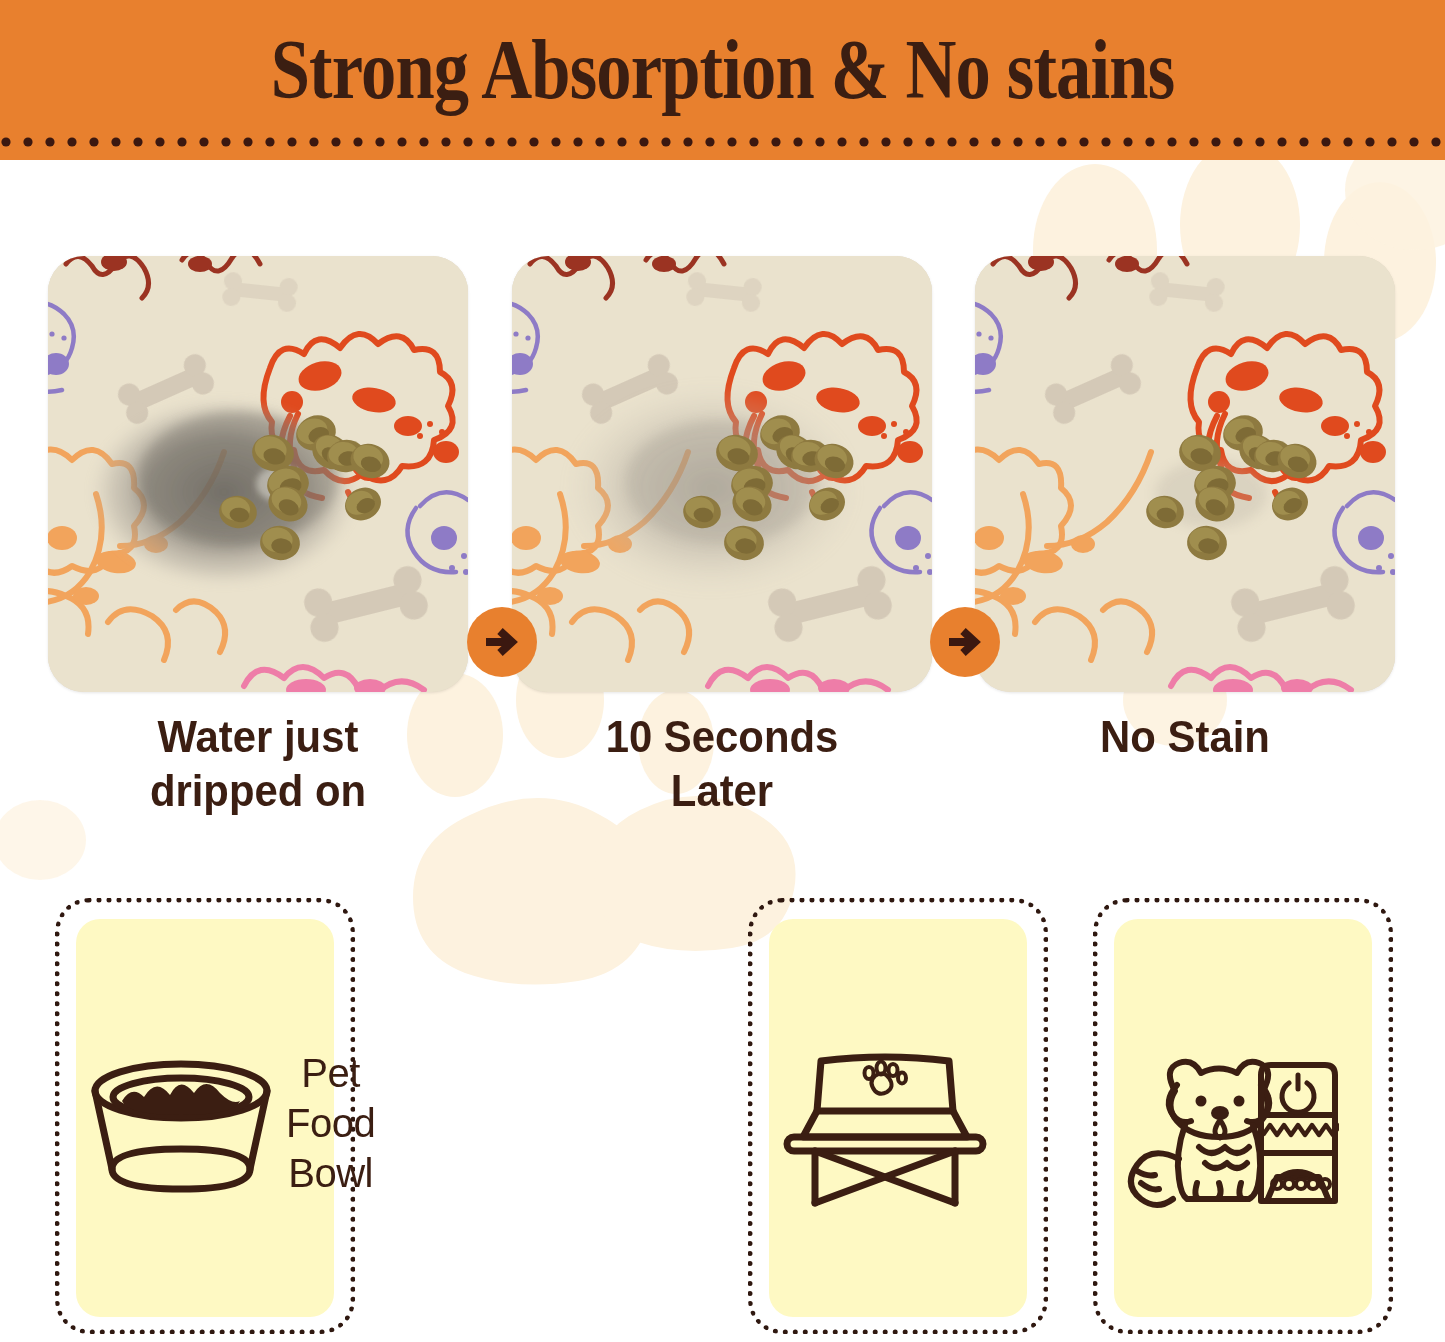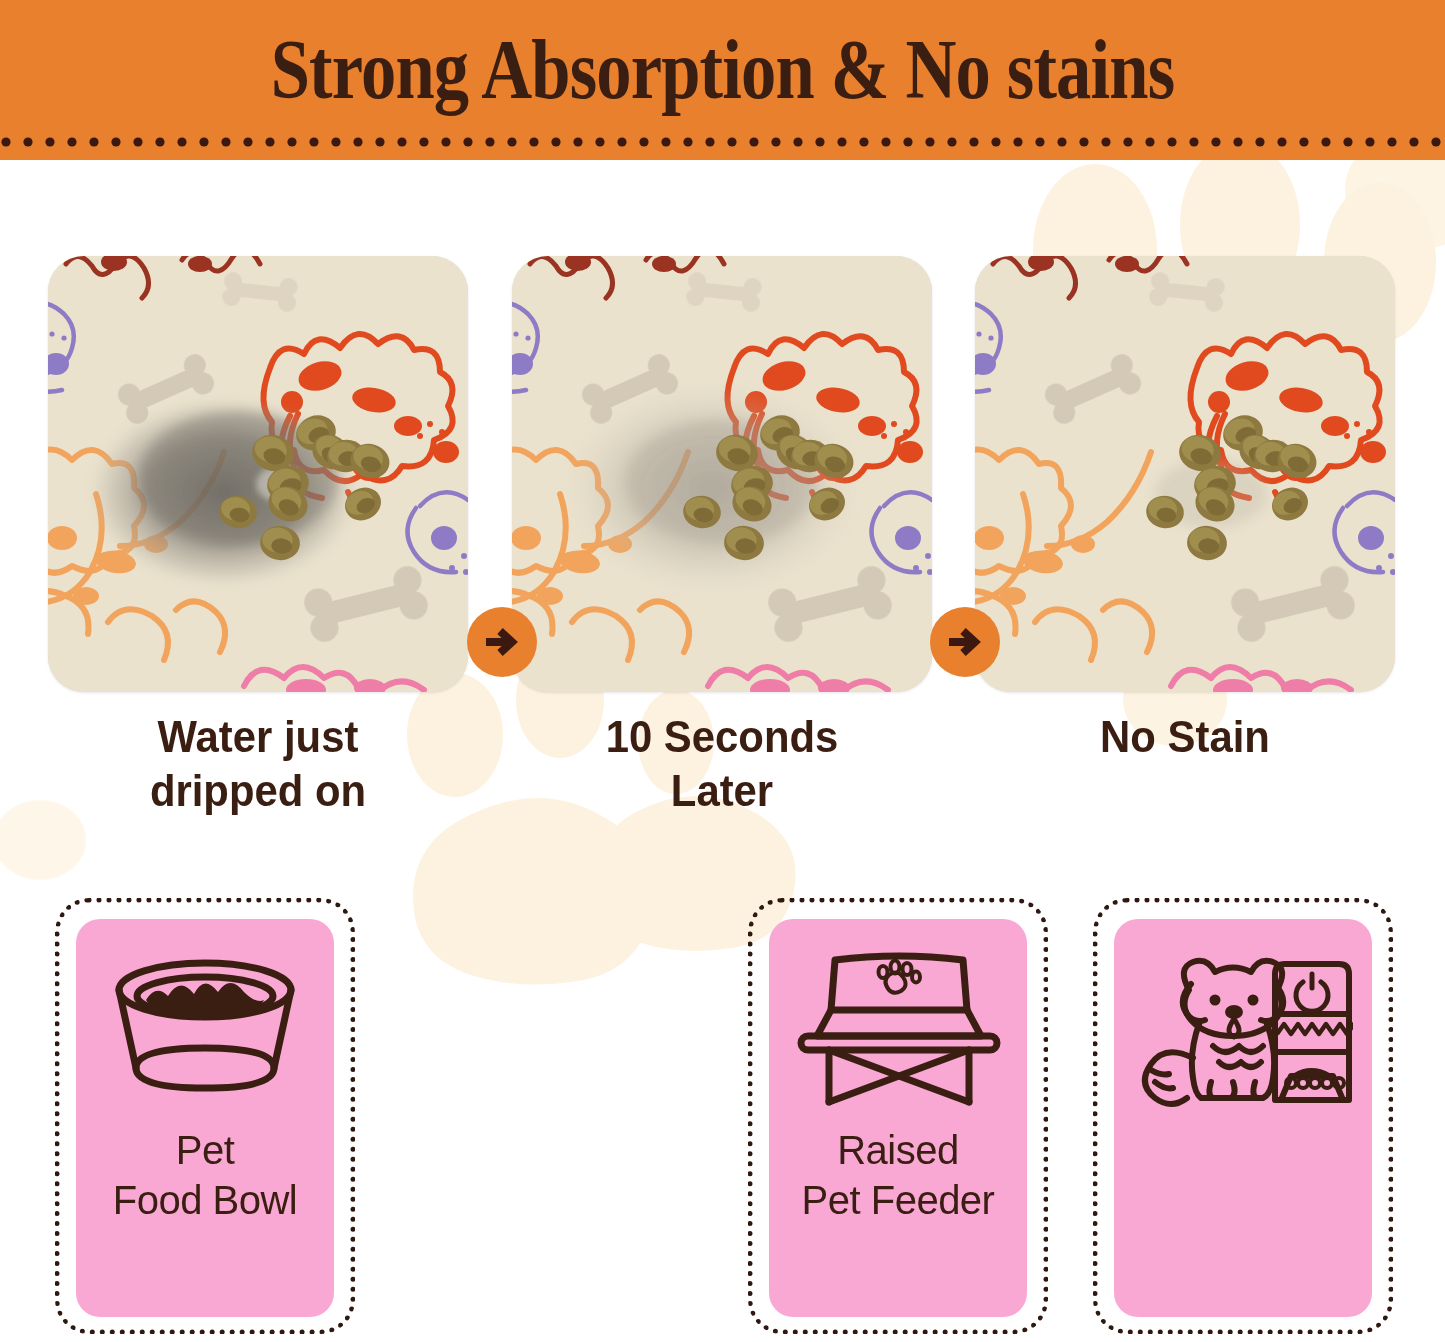--- a/index.html
+++ b/index.html
@@ -76,23 +76,23 @@
   
   .cards{position:absolute;left:0;top:890px;width:1445px;height:452px;z-index:4;}
   .card{
     position:absolute;top:8px;width:300px;height:436px;
     border:5px dotted #2F1810;
     border-radius:34px;
     box-sizing:border-box;
   }
   .card .inner{
     position:absolute;left:16px;top:16px;right:16px;bottom:12px;
-    background:#f9a8d4;
+    background:#fef9c3;
     border-radius:24px;
-    display:flex;flex-direction:column;align-items:center;
+    display:flex;flex-direction:row;align-items:center;
   }
   .card.k1{left:55px;}
   .card.k2{left:400px;}
   .card.k3{left:748px;}
   .card.k4{left:1093px;}
   .card-icon{
     margin-top:26px;
     height:170px;width:230px;
     display:flex;align-items:center;justify-content:center;
   }
@@ -466,22 +466,20 @@
             </g>
             <g fill="none" stroke="#3B1E12" stroke-width="4">
               <path d="M98 40 q-7 -9 0 -15 q8 -6 14 2 q6 9 -2 14 q-7 4 -12 -1 Z"></path>
               <ellipse cx="92" cy="22" rx="4.5" ry="6"></ellipse>
               <ellipse cx="104" cy="17" rx="4.5" ry="6.5"></ellipse>
               <ellipse cx="116" cy="19" rx="4.5" ry="6"></ellipse>
               <ellipse cx="125" cy="27" rx="4" ry="5.5"></ellipse>
             </g>
           </svg>
         </div>
-        <div class="card-label">Raised
-Pet Feeder</div>
       </div>
     </div>
 
     <div class="card k4">
       <div class="inner">
         <div class="card-icon">
           <svg width="220" height="160" viewBox="0 0 220 160">
 
             <g fill="none" stroke="#3B1E12" stroke-width="6" stroke-linejoin="round" stroke-linecap="round">
 

